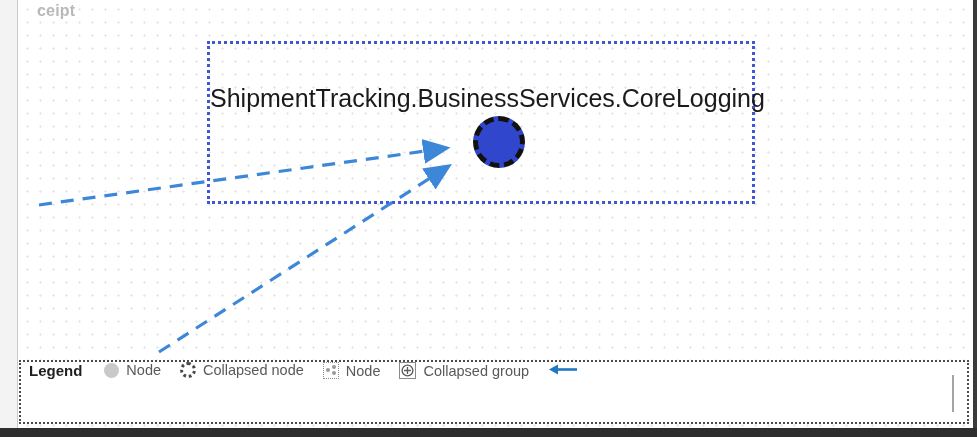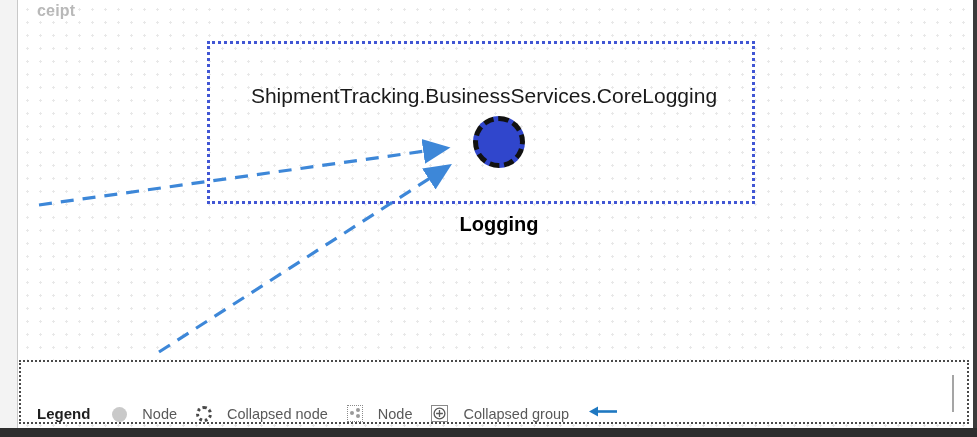--- a/index.html
+++ b/index.html
@@ -74,21 +74,21 @@
     width: 548px; height: 163px;
     border: 3px dotted #4156d4;
     box-sizing: border-box;
     background: transparent;
   }
   .group-title {
     position: absolute;
     left: 0; top: 40px;
     width: 548px;
     text-align: center;
-    font-size: 21px;
+    font-size: 25px;
     color: #1a1a1a;
     white-space: nowrap;
   }
 
   
   .node-wrap {
     position: absolute;
     left: 454px; top: 116px;
     width: 52px; height: 52px;
   }
@@ -122,41 +122,41 @@
 
   
   .legend-panel {
     position: absolute;
     left: 19px; top: 360px;
     width: 950px; height: 64px;
     background: #ffffff;
     border: 2px dotted #4a4a4a;
     box-sizing: border-box;
     display: flex;
-    align-items: flex-end;
-    padding-left: 16px;
+    align-items: flex-start;
+    padding-left: 8px;
     overflow: hidden;
   }
   .legend-title {
     font-size: 15px;
     font-weight: bold;
     color: #1f1f1f;
     margin-right: 22px;
     white-space: nowrap;
   }
   .legend-item {
     display: flex;
     align-items: center;
     margin-right: 19px;
     white-space: nowrap;
   }
   .legend-item .lbl {
     font-size: 14.5px;
     color: #595959;
-    margin-left: 15px;
+    margin-left: 7px;
   }
   .legend-scroll-handle {
     position: absolute;
     right: 13px; top: 13px;
     width: 2px; height: 37px;
     background: #a5a5a5;
   }
 
   
   .g-node {
@@ -218,21 +218,20 @@
       </defs>
 
       <line x1="20" y1="205" x2="428" y2="148" stroke="#3d87d8" stroke-width="3.2" stroke-dasharray="13 9" marker-end="url(#ah)"></line>
 
       <line x1="140" y1="352" x2="430" y2="166" stroke="#3d87d8" stroke-width="3.2" stroke-dasharray="13 9" marker-end="url(#ah)"></line>
     </svg>
 
     <div class="node-wrap">
       <div class="node-circle"></div>
     </div>
-    <div class="node-label">Logging</div>
 
   </div>
 
   <div class="frame-left-gutter"></div>
   <div class="frame-right-edge"></div>
 
   <div class="legend-panel">
 
     <div class="legend-title">Legend</div>
 

